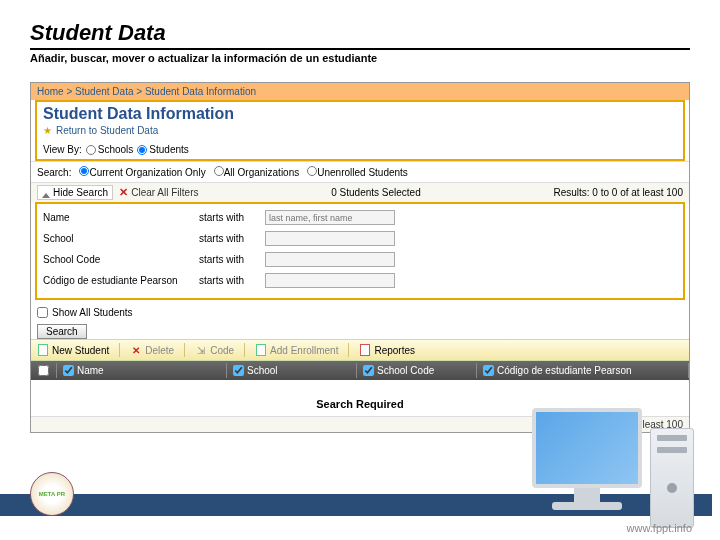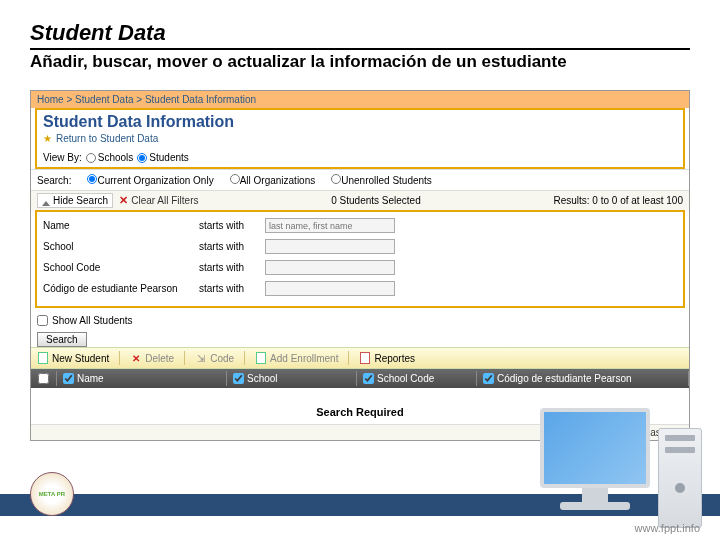--- a/index.html
+++ b/index.html
@@ -1,30 +1,30 @@
 <!DOCTYPE html>
 <html><head>
 <meta charset="utf-8">
 <style>
   * { box-sizing: border-box; margin: 0; padding: 0; }
   body { font-family: Arial, sans-serif; width: 720px; height: 540px; background: #fff; position: relative; overflow: hidden; }
   .slide { padding: 20px 30px 0 30px; }
   .title { font-size: 22px; font-style: italic; font-weight: bold; border-bottom: 2px solid #000; padding-bottom: 2px; margin-bottom: 2px; }
-  .subtitle { font-size: 17px; font-weight: bold; margin-bottom: 18px; }
+  .subtitle { font-size: 11px; font-weight: bold; margin-bottom: 18px; }
   .app { border: 1px solid #999; font-size: 10px; background: #fff; }
   .breadcrumb { background: #fdba74; padding: 3px 6px; color: #2a5a8a; font-size: 10px; }
   .breadcrumb a { color: #2a5a8a; text-decoration: none; }
   .page-title { font-size: 16px; font-weight: bold; color: #27518f; padding: 3px 6px 1px 6px; }
   .return-link { padding: 1px 6px 4px 6px; color: #2a5a8a; font-size: 10px; display: flex; align-items: center; gap: 4px; }
   .star-icon { color: #d9a400; font-size: 10px; }
   .highlight1 { border: 2px solid #e6a800; margin: 0 4px; }
   .viewby { padding: 4px 6px; display: flex; align-items: center; gap: 4px; font-size: 10px; }
   .viewby label { display: flex; align-items: center; gap: 2px; }
   input[type=radio] { width: 10px; height: 10px; }
-  .search-opts { padding: 4px 6px; display: flex; align-items: center; gap: 16px; font-size: 10px; border-top: 1px solid #ddd; }
+  .search-opts { padding: 4px 6px; display: flex; align-items: center; gap: 8px; font-size: 10px; border-top: 1px solid #ddd; }
   .results-row { display: flex; justify-content: space-between; align-items: center; padding: 2px 6px; border-top: 1px solid #ddd; background: #f7f7f0; font-size: 10px; }
   .results-left { display: flex; align-items: center; gap: 6px; }
   .hide-search { display: flex; align-items: flex-end; gap: 3px; border: 1px solid #ccc; padding: 1px 4px; background: #fff; }
   .chevron-up { display:inline-block; width:0; height:0; border-left:4px solid transparent; border-right:4px solid transparent; border-bottom:5px solid #777; }
   .clear-filters { display: flex; align-items: center; gap: 3px; color: #333; }
   .x-red { color: #c22; font-weight: bold; font-size: 11px; }
   .filters { padding: 6px 6px 4px 6px; }
   .filter-row { display: flex; align-items: center; gap: 6px; margin-bottom: 6px; font-size: 10px; }
   .filter-label { width: 150px; }
   .filter-op { width: 60px; }
@@ -45,21 +45,21 @@
   .columns { display: flex; align-items: center; padding: 2px 0; background: linear-gradient(#6a6a6a,#4a4a4a); color: #fff; font-size: 10px; }
   .col { display: flex; align-items: center; gap: 3px; padding: 2px 6px; border-right: 1px solid #888; }
   .col input[type=checkbox] { accent-color: #5bf; }
   .col-cb { width: 26px; justify-content: center; }
   .col0 { width: 170px; }
   .col1 { width: 130px; }
   .col2 { width: 120px; }
   .col3 { flex: 1; }
   .search-req { text-align: center; font-weight: bold; padding: 6px; font-size: 11px; margin-top: 12px; }
   .footer-results { display: flex; justify-content: flex-end; padding: 2px 6px; border-top: 1px solid #ddd; font-size: 10px; background: #f7f7f0; color: #333; }
-  .bottom-bar { position: absolute; bottom: 0; left: 0; right: 0; height: 60px; padding-left: 42px; }
+  .bottom-bar { position: absolute; bottom: 0; left: 0; right: 8px; height: 60px; padding-left: 42px; }
   .blue-stripe { position: absolute; bottom: 24px; left: 0; right: 0; height: 22px; background: #2a4d78; }
   .url { position: absolute; bottom: 6px; right: 20px; font-size: 11px; color: #888; }
   .logo { position: absolute; bottom: 18px; left: 30px; width: 60px; height: 50px; }
   .logo-circle { width: 44px; height: 44px; border: 1px solid #856; border-radius: 50%; background: radial-gradient(#fff 30%, #f3e7d0 70%); position: relative; display:flex; align-items:center; justify-content:center; }
   .logo-inner { font-size: 6px; font-weight: bold; color: #5a3; text-align:center; line-height:1; }
   .monitor { position: absolute; bottom: 12px; right: 60px; width: 130px; height: 120px; }
   .screen { width: 110px; height: 80px; background: linear-gradient(135deg,#5aa6e8,#8fc5f2); border: 4px solid #d7dbe0; border-radius: 4px; margin: 0 auto; }
   .stand { width: 26px; height: 14px; background: #cfd4da; margin: 0 auto; }
   .base { width: 70px; height: 8px; background: #cfd4da; border-radius: 3px; margin: 0 auto; }
   .tower { position: absolute; bottom: 12px; right: 18px; width: 44px; height: 100px; background: linear-gradient(#eef0f3,#d7dbe0); border: 1px solid #bcc2c9; border-radius: 3px; }

